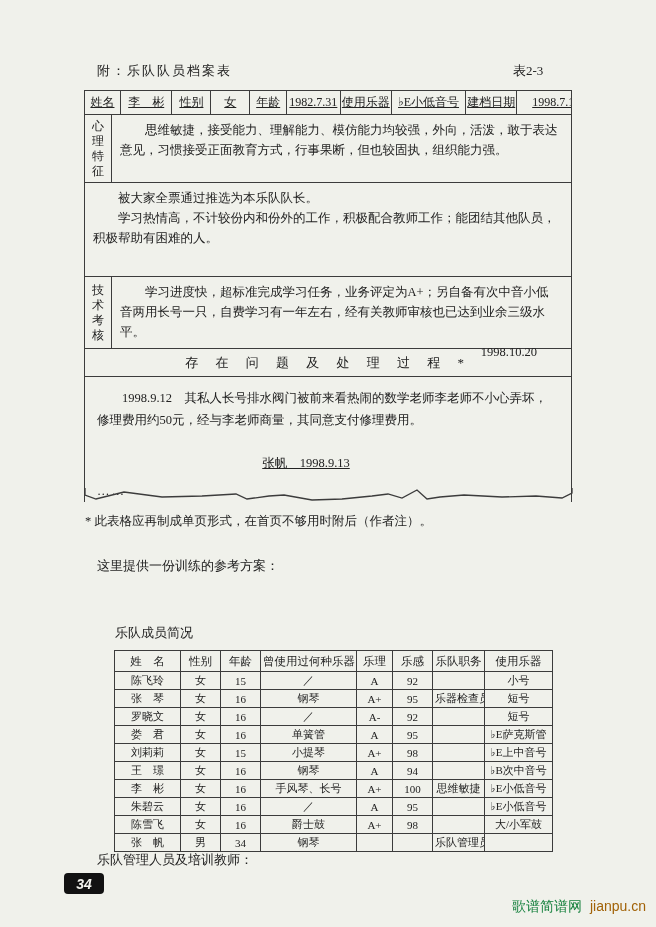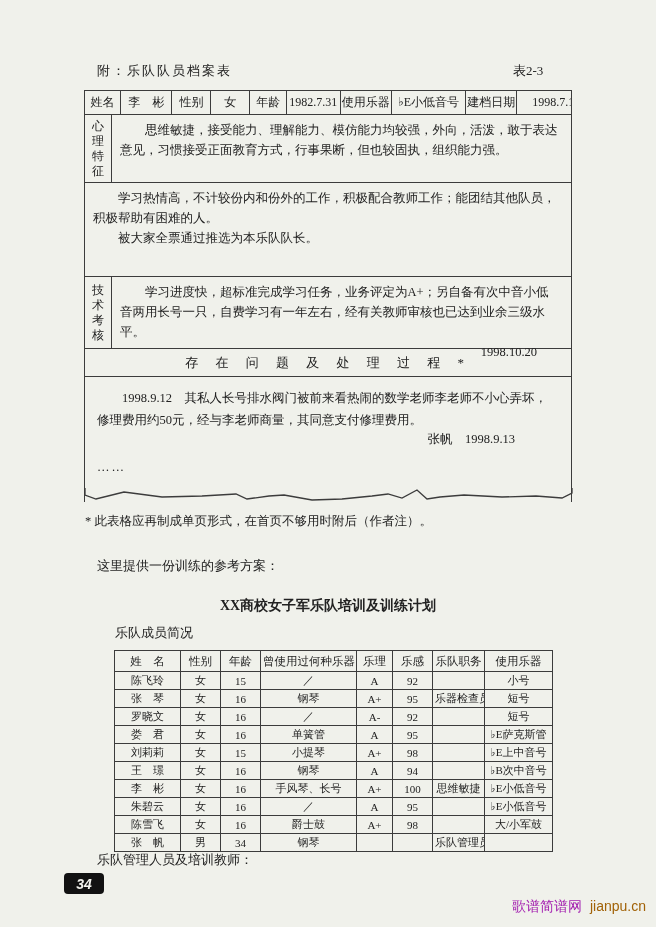--- a/index.html
+++ b/index.html
@@ -14,21 +14,21 @@
   .table-ref{position:absolute;left:513px;top:62px;font-size:13px;}
   
   .archive-table{
     position:absolute;left:84px;top:90px;width:488px;height:412px;
     border-left:1px solid #3c3c3c;border-right:1px solid #3c3c3c;border-top:1px solid #3c3c3c;
     box-sizing:border-box;font-size:12.5px;
   }
   .arch-header-row{display:flex;height:23px;border-bottom:1px solid #3c3c3c;}
   .arch-header-row .cell{
     border-right:1px solid #3c3c3c;display:flex;align-items:center;justify-content:center;
-    font-size:12px;white-space:nowrap;overflow:hidden;box-sizing:border-box;
+    font-size:12px;white-space:nowrap;overflow:hidden;box-sizing:border-box;text-decoration:underline;
   }
   .arch-header-row .cell:last-child{border-right:none;padding-left:24px;}
   .arch-header-row .cell:nth-child(1){width:7.4%;}
   .arch-header-row .cell:nth-child(2){width:10.6%;}
   .arch-header-row .cell:nth-child(3){width:8%;}
   .arch-header-row .cell:nth-child(4){width:8%;}
   .arch-header-row .cell:nth-child(5){width:7.6%;}
   .arch-header-row .cell:nth-child(6){width:11%;}
   .arch-header-row .cell:nth-child(7){width:10.6%;}
   .arch-header-row .cell:nth-child(8){width:15.2%;}
@@ -50,21 +50,21 @@
   .scontent{flex:1;padding:5px 10px 0 8px;box-sizing:border-box;}
   .scontent p{margin:0;text-indent:2em;line-height:20px;}
   .scontent .date{text-align:right;padding-right:24px;text-indent:0;}
   .problems-title{
     height:27px;line-height:27px;text-align:center;letter-spacing:7px;
     border-bottom:1px solid #3c3c3c;font-size:13px;
   }
   .problems-body{padding:10px 14px 0 12px;}
   .problems-body p{margin:0;}
   .problems-body .entry{text-indent:2em;line-height:22px;}
-  .problems-body .sig{text-align:right;padding-right:42px;margin-top:0;}
+  .problems-body .sig{text-align:center;padding-right:42px;margin-top:24px;text-decoration:underline;}
   .problems-body .dots{margin-top:12px;letter-spacing:2px;}
   .wave{position:absolute;left:-1px;bottom:-8px;width:490px;height:22px;}
   
   .footnote{position:absolute;left:85px;top:513px;font-size:12.5px;}
   .intro{position:absolute;left:97px;top:557px;font-size:13px;}
   .plan-title{position:absolute;left:0;top:597px;width:656px;text-align:center;font-weight:bold;font-size:14px;}
   .roster-caption{position:absolute;left:115px;top:624px;font-size:13px;}
   
   .roster{
     position:absolute;left:114px;top:650px;width:438px;
@@ -80,21 +80,21 @@
   .page-badge{
     position:absolute;left:64px;top:873px;width:40px;height:21px;border-radius:4px;
     background:#121212;color:#f3f3ee;font-weight:bold;font-size:14px;
     display:flex;align-items:center;justify-content:center;
     font-family:"Liberation Sans","DejaVu Sans",sans-serif;font-style:italic;
   }
   .watermark{
     position:absolute;right:10px;top:898px;font-size:14px;
     font-family:"Liberation Sans","DejaVu Sans",sans-serif;white-space:nowrap;
   }
-  .watermark .wm-name{color:#a21caf;}
+  .watermark .wm-name{color:#15803d;}
   .watermark .wm-url{color:#a16207;margin-left:4px;}
 </style>
 </head>
 <body>
 
 <div class="page">
 
   <div class="attach-label">附：乐队队员档案表</div>
   <div class="table-ref">表2-3</div>
 
@@ -116,22 +116,22 @@
       <div class="vlabel">
         <span>心理特征</span>
       </div>
       <div class="scontent">
         <p>思维敏捷，接受能力、理解能力、模仿能力均较强，外向，活泼，敢于表达意见，习惯接受正面教育方式，行事果断，但也较固执，组织能力强。</p>
       </div>
     </div>
 
     <div class="arch-section s2">
       <div class="scontent">
+        <p>被大家全票通过推选为本乐队队长。</p>
         <p>学习热情高，不计较份内和份外的工作，积极配合教师工作；能团结其他队员，积极帮助有困难的人。</p>
-        <p>被大家全票通过推选为本乐队队长。</p>
       </div>
     </div>
 
     <div class="arch-section s3">
       <div class="vlabel">
         <span>技术考核</span>
       </div>
       <div class="scontent">
         <p>学习进度快，超标准完成学习任务，业务评定为A+；另自备有次中音小低音两用长号一只，自费学习有一年左右，经有关教师审核也已达到业余三级水平。</p>
         <p class="date">1998.10.20</p>
@@ -145,21 +145,20 @@
       <p class="dots">……</p>
     </div>
 
     <svg class="wave" viewBox="0 0 490 22" preserveAspectRatio="none">
       <polyline points="1,0 1,7 12,11 40,4 78,9 118,8 152,6 163,11 185,8 200,7 228,12 258,11 288,8 304,6 318,10 333,2 343,11 356,9 380,7 418,9 452,8 478,10 488,5 488,0" fill="none" stroke="#3c3c3c" stroke-width="1.3"></polyline>
     </svg>
   </div>
 
   <div class="footnote">* 此表格应再制成单页形式，在首页不够用时附后（作者注）。</div>
   <div class="intro">这里提供一份训练的参考方案：</div>
-  <div class="plan-title">XX商校女子军乐队培训及训练计划</div>
   <div class="roster-caption">乐队成员简况</div>
 
   <table class="roster">
     <colgroup>
       <col style="width:66px">
         <col style="width:40px">
         <col style="width:40px">
         <col style="width:96px">
       <col style="width:36px">
         <col style="width:40px">

